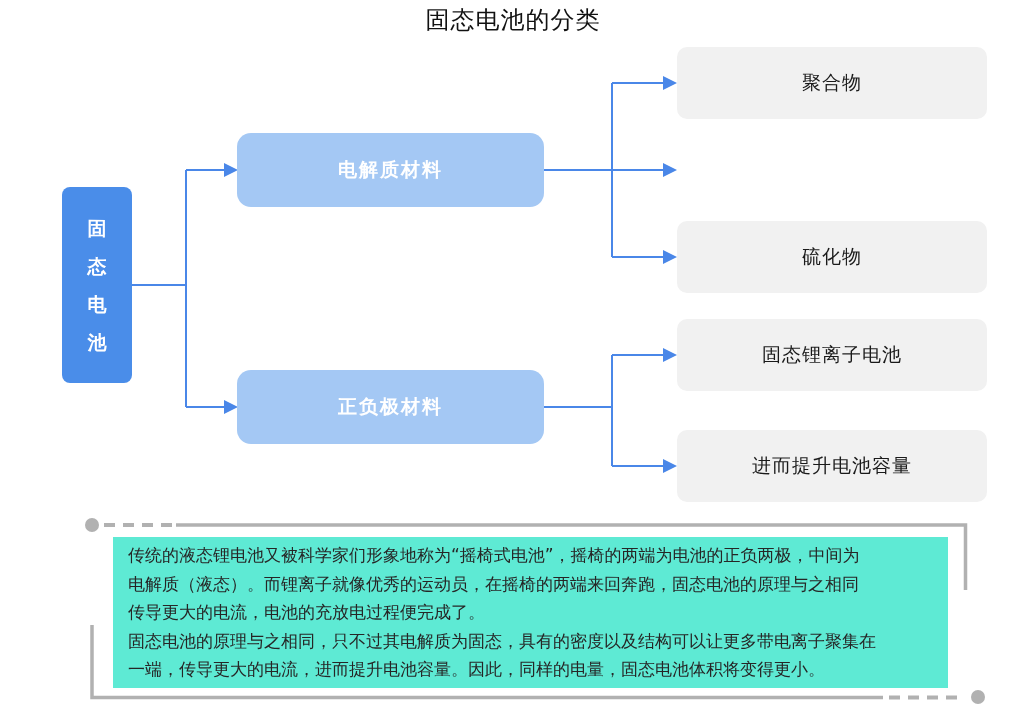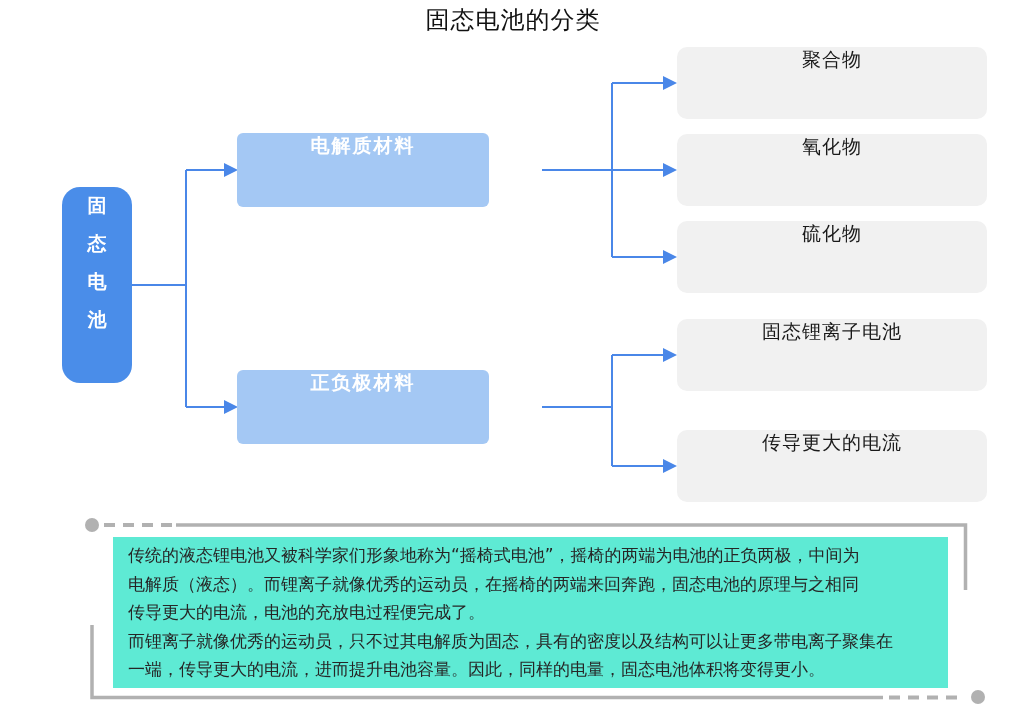--- a/index.html
+++ b/index.html
@@ -4,30 +4,30 @@
 <style>
   html,body{margin:0;padding:0;background:#ffffff;}
   .stage{
     position:relative;width:1026px;height:714px;background:#ffffff;overflow:hidden;
     font-family:"DejaVu Sans","Liberation Sans",sans-serif;
   }
   .title{
     position:absolute;top:4px;left:0;width:1026px;text-align:center;
     font-size:24px;font-weight:normal;color:#111111;letter-spacing:1px;
   }
-  .node{position:absolute;display:flex;justify-content:center;box-sizing:border-box;font-family:Liberation Serif, serif;}
+  .node{position:absolute;display:flex;align-items:center;justify-content:center;box-sizing:border-box;}
   .root-box{
-    left:62px;top:187px;width:70px;height:196px;background:#4a8de9;border-radius:18px;
+    left:62px;top:187px;width:70px;height:196px;background:#4a8de9;border-radius:8px;
   }
   .root-label{
     color:#ffffff;font-size:19px;font-weight:bold;width:22px;word-break:break-all;
     line-height:38px;text-align:center;
   }
   .branch-box{
-    width:252px;height:74px;background:#a4c8f4;border-radius:6px;
+    width:307px;height:74px;background:#a4c8f4;border-radius:14px;
     color:#ffffff;font-size:19px;font-weight:bold;letter-spacing:2px;
   }
   .branch-1{left:237px;top:133px;}
   .branch-2{left:237px;top:370px;}
   .leaf-box{
     left:677px;width:310px;height:72px;background:#f1f1f1;border-radius:10px;
     color:#1a1a1a;font-size:19px;letter-spacing:1px;
   }
   .leaf-1{top:47px;}
   .leaf-2{top:134px;}
@@ -95,34 +95,31 @@
   <div class="node branch-box branch-1">
     <span>电解质材料</span>
   </div>
   <div class="node branch-box branch-2">
     <span>正负极材料</span>
   </div>
 
   <div class="node leaf-box leaf-1">
     <span>聚合物</span>
   </div>
-  <div class="node leaf-box leaf-2">
-    <span>氧化物</span>
-  </div>
   <div class="node leaf-box leaf-3">
     <span>硫化物</span>
   </div>
   <div class="node leaf-box leaf-4">
     <span>固态锂离子电池</span>
   </div>
   <div class="node leaf-box leaf-5">
-    <span>传导更大的电流</span>
+    <span>进而提升电池容量</span>
   </div>
 
   <div class="note-panel">
     <div class="note-line">传统的液态锂电池又被科学家们形象地称为“摇椅式电池”，摇椅的两端为电池的正负两极，中间为</div>
     <div class="note-line">电解质（液态）。而锂离子就像优秀的运动员，在摇椅的两端来回奔跑，固态电池的原理与之相同</div>
     <div class="note-line">传导更大的电流，电池的充放电过程便完成了。</div>
-    <div class="note-line">而锂离子就像优秀的运动员，只不过其电解质为固态，具有的密度以及结构可以让更多带电离子聚集在</div>
+    <div class="note-line">固态电池的原理与之相同，只不过其电解质为固态，具有的密度以及结构可以让更多带电离子聚集在</div>
     <div class="note-line">一端，传导更大的电流，进而提升电池容量。因此，同样的电量，固态电池体积将变得更小。</div>
   </div>
 
 </div>
 
 </body></html>

